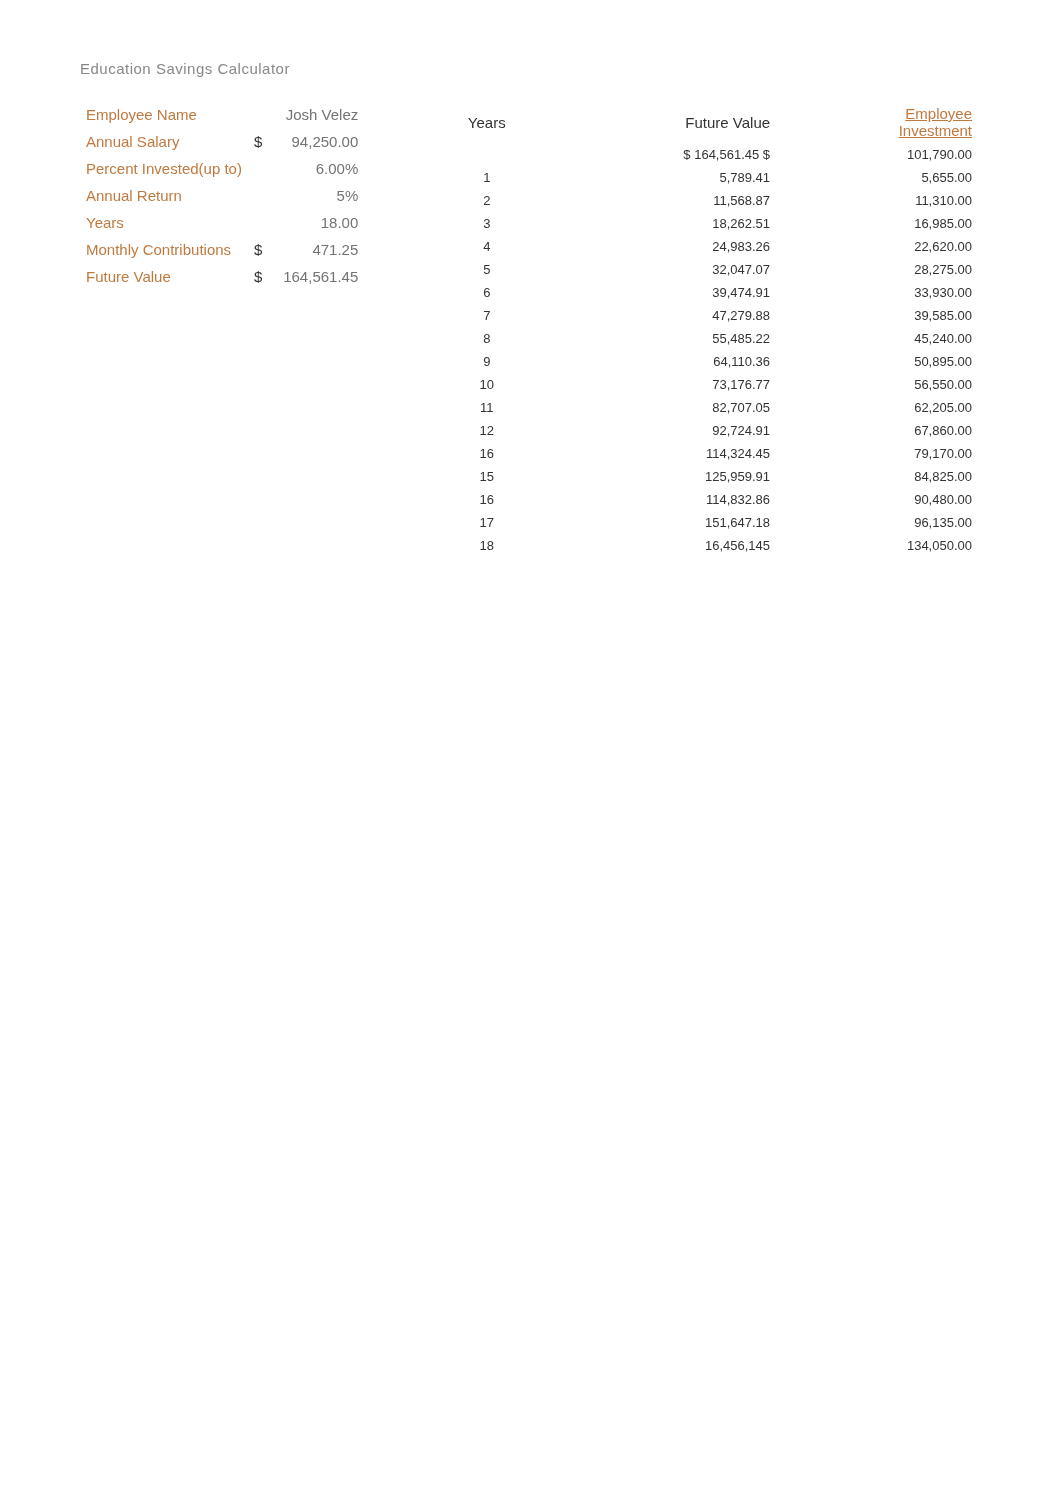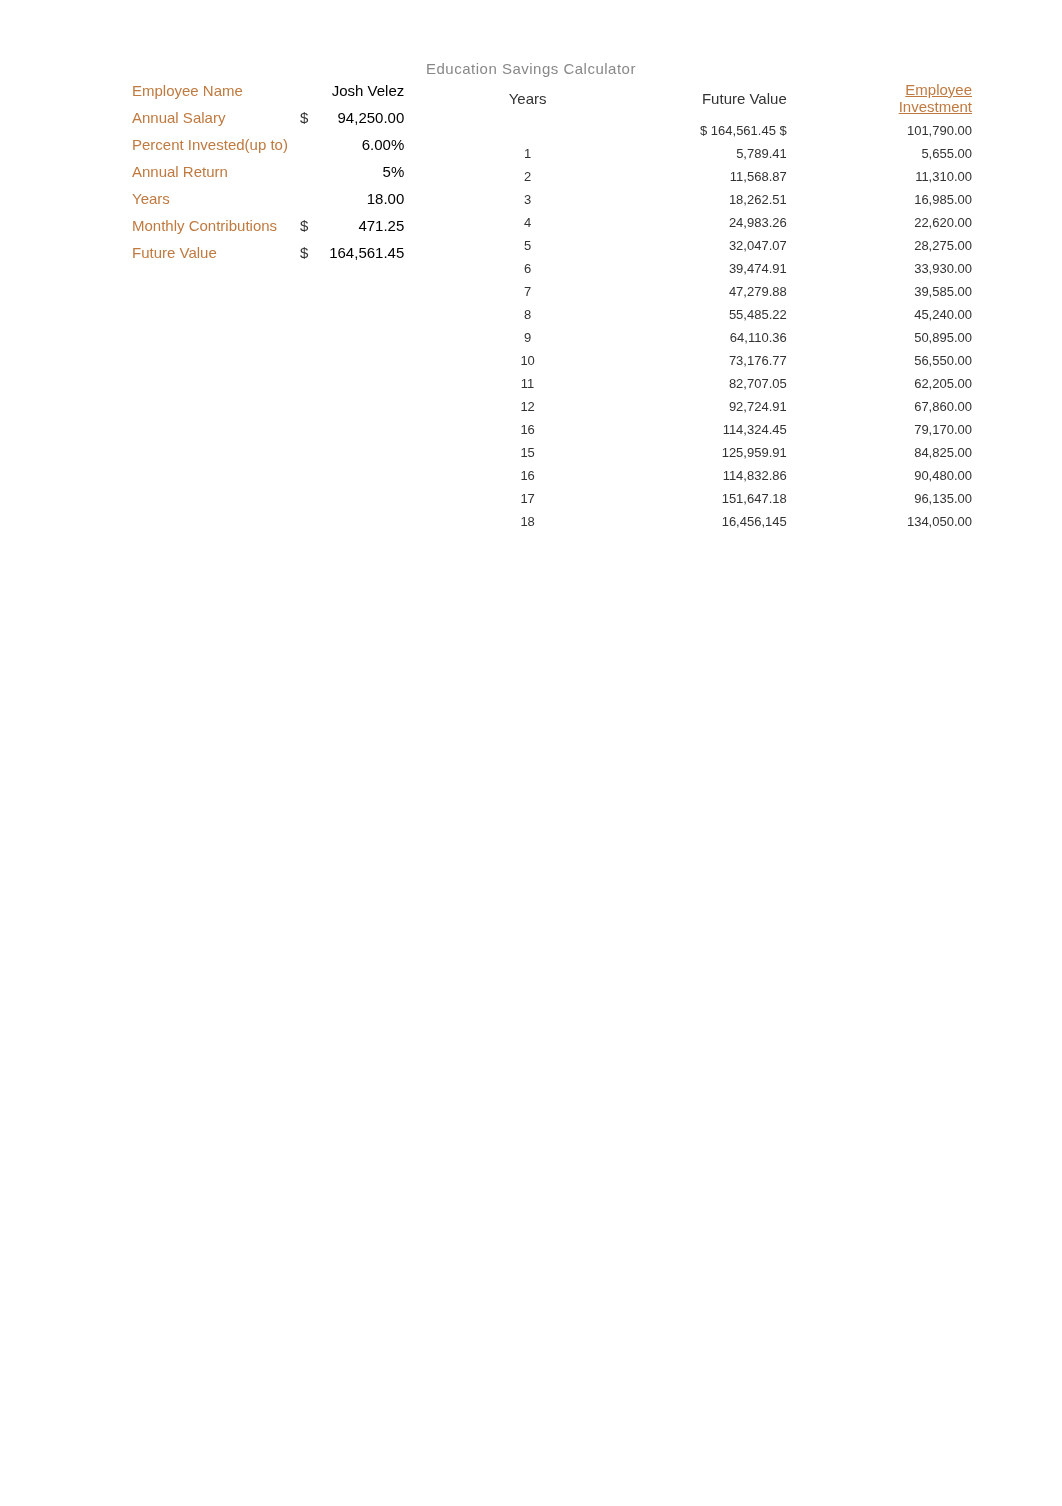--- a/index.html
+++ b/index.html
@@ -12,60 +12,59 @@
       background: #ffffff;
       font-family: Arial, sans-serif;
       font-size: 15px;
       color: #333;
       width: 1062px;
       min-height: 1506px;
       padding: 60px 80px;
     }
 
     .page-title {
-      text-align: center;
       color: #888;
       font-size: 15px;
+      margin-bottom: 24px;
       letter-spacing: 0.5px;
     }
 
     .main-layout {
       display: flex;
       gap: 60px;
       align-items: flex-start;
     }
 
     .left-section {
       min-width: 260px;
     }
 
     .left-table {
       border-collapse: collapse;
-      margin-left: 46px;
     }
 
     .left-table tr td {
       padding: 5px 6px;
       vertical-align: middle;
     }
 
     .left-table .label {
       color: #c07a40;
       white-space: nowrap;
       font-size: 15px;
     }
 
     .left-table .dollar {
       color: #333;
       text-align: right;
       padding-right: 2px;
     }
 
     .left-table .value {
-      color: #000000;
+      color: #737373;
       text-align: right;
       min-width: 100px;
     }
 
     .right-section {
       flex: 1;
     }
 
     .right-table {
       border-collapse: collapse;

